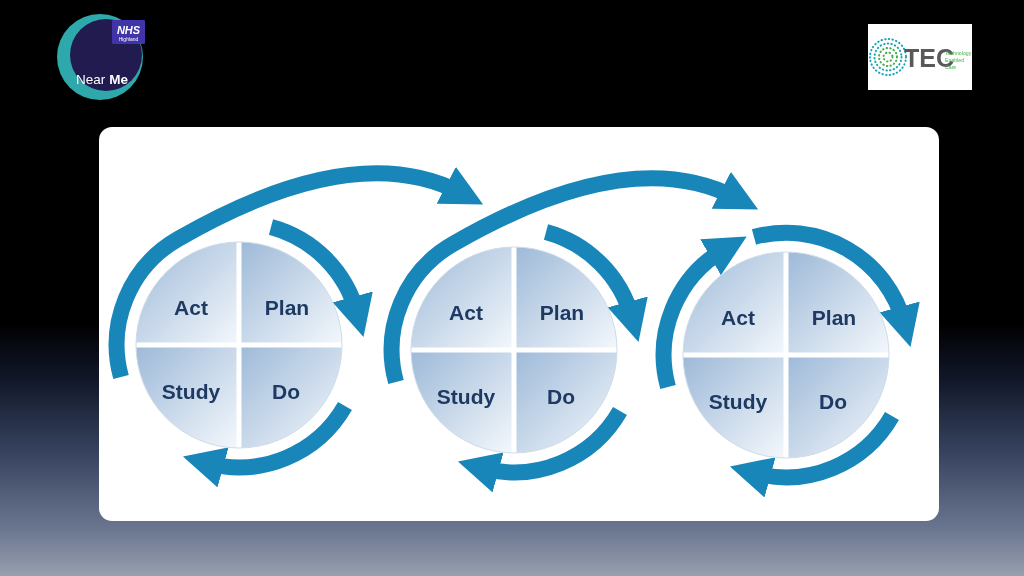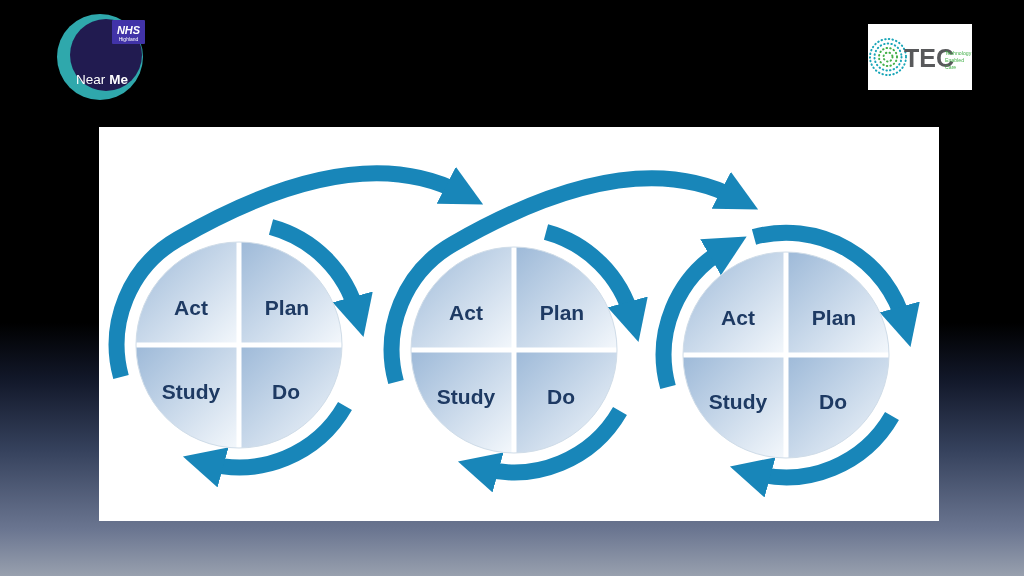--- a/index.html
+++ b/index.html
@@ -28,20 +28,21 @@
     position: absolute; left: 868px; top: 24px;
     width: 104px; height: 66px;
     background: #ffffff;
     border-radius: 0;
   }
   
   .panel {
     position: absolute; left: 99px; top: 127px;
     width: 840px; height: 394px;
     background: #ffffff;
+    border-radius: 13px;
   }
   .panel svg { display: block; }
   .arc {
     fill: none;
     stroke-width: 16;
     stroke-linecap: butt;
   }
   .qlabel {
     font-family: "Liberation Sans", sans-serif;
     font-size: 21px;

